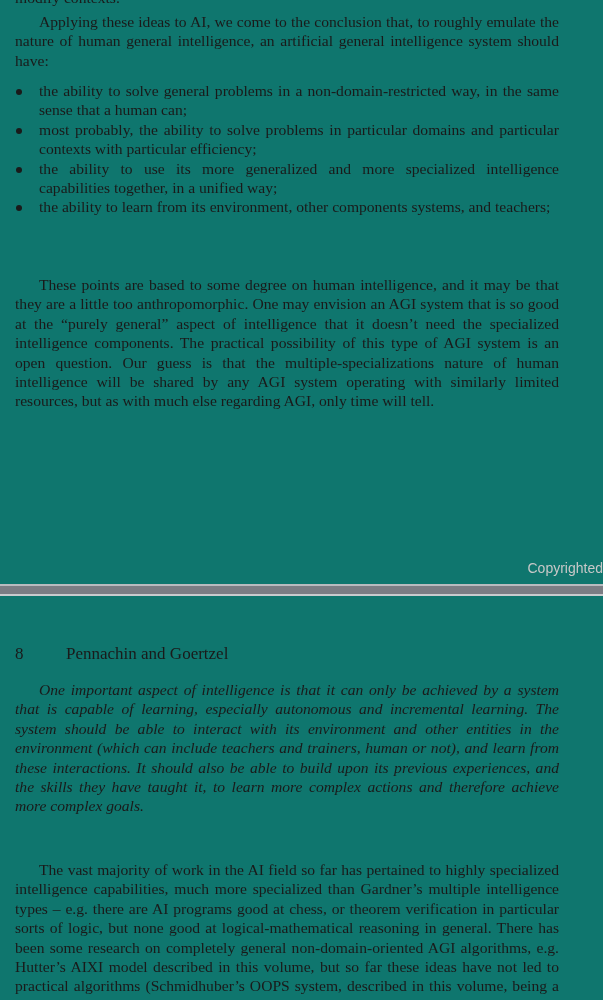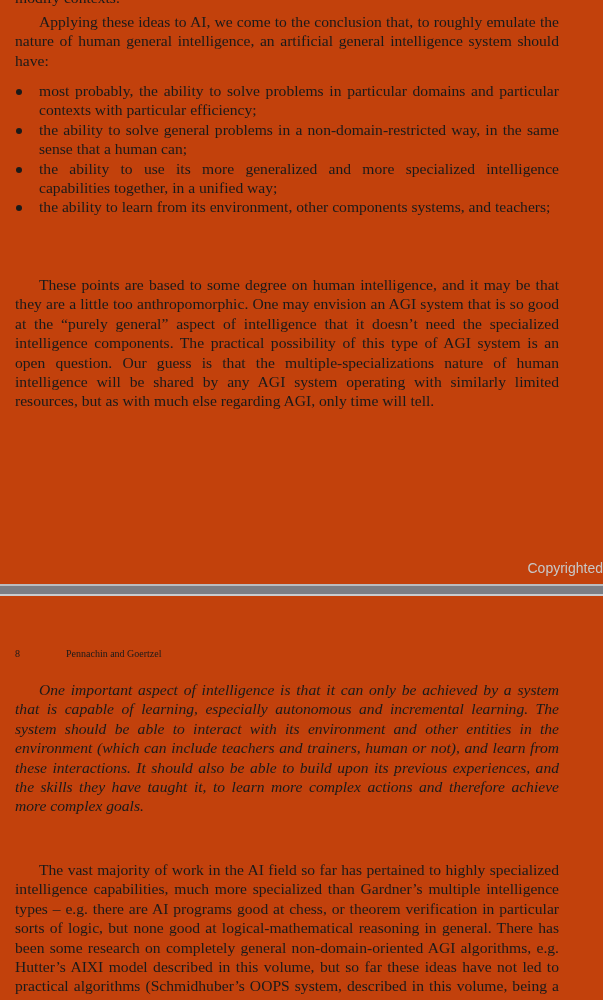--- a/index.html
+++ b/index.html
@@ -4,21 +4,21 @@
   <style>
     html, body { margin: 0; padding: 0; }
     body {
       width: 603px; height: 1000px; overflow: hidden;
       background: #ffffff;
       font-family: "DejaVu Serif", "Liberation Serif", serif;
       color: #1a1a1a;
       position: relative;
     }
     .page {
-      position: absolute; left: 0; width: 603px; background: #c2410c;
+      position: absolute; left: 0; width: 603px; background: #0f766e;
     }
     .page-top { top: 0; height: 584px; }
     .page-bottom { top: 596px; height: 404px; }
     .text {
       font-family: "Liberation Serif", "DejaVu Serif", serif;
       font-size: 15.6px;
       line-height: 19.4px;
       text-align: justify;
       margin: 0;
       position: absolute;
@@ -50,35 +50,35 @@
     .divider {
       position: absolute; left: 0; top: 584px; width: 603px; height: 12px;
       background: #7b7d84;
       border-top: 2px solid #b9bbbf;
       border-bottom: 2px solid #c9cbce;
       box-sizing: border-box;
     }
     .running-head {
       position: absolute; top: 645px; left: 15px;
       font-family: "Liberation Serif", "DejaVu Serif", serif;
-      font-size: 10px; line-height: 18px;
+      font-size: 17px; line-height: 18px;
     }
     .running-head .pno { display: inline-block; width: 51px; }
     .p3 { top: 680px; font-style: italic; }
     .p4 { top: 860px; }
   </style>
 </head>
 <body>
 
 <div class="page page-top">
   <p class="text cutoff">modify contexts.</p>
   <p class="text indent p1">Applying these ideas to AI, we come to the conclusion that, to roughly emulate the nature of human general intelligence, an artificial general intelligence system should have:</p>
   <ul class="bullets">
+    <li><span class="dot"></span><span>the ability to solve general problems in a non-domain-restricted way, in the same sense that a human can;</span></li>
     <li><span class="dot"></span><span>most probably, the ability to solve problems in particular domains and particular contexts with particular efficiency;</span></li>
-    <li><span class="dot"></span><span>the ability to solve general problems in a non-domain-restricted way, in the same sense that a human can;</span></li>
     <li><span class="dot"></span><span>the ability to use its more generalized and more specialized intelligence capabilities together, in a unified way;</span></li>
     <li><span class="dot"></span><span>the ability to learn from its environment, other components systems, and teachers;</span></li>
   </ul>
   <p class="text indent p2">These points are based to some degree on human intelligence, and it may be that they are a little too anthropomorphic. One may envision an AGI system that is so good at the “purely general” aspect of intelligence that it doesn’t need the specialized intelligence components. The practical possibility of this type of AGI system is an open question. Our guess is that the multiple-specializations nature of human intelligence will be shared by any AGI system operating with similarly limited resources, but as with much else regarding AGI, only time will tell.</p>
   <span class="watermark">Copyrighted</span>
 </div>
 
 <div class="divider"></div>
 
 <div class="page page-bottom"></div>

